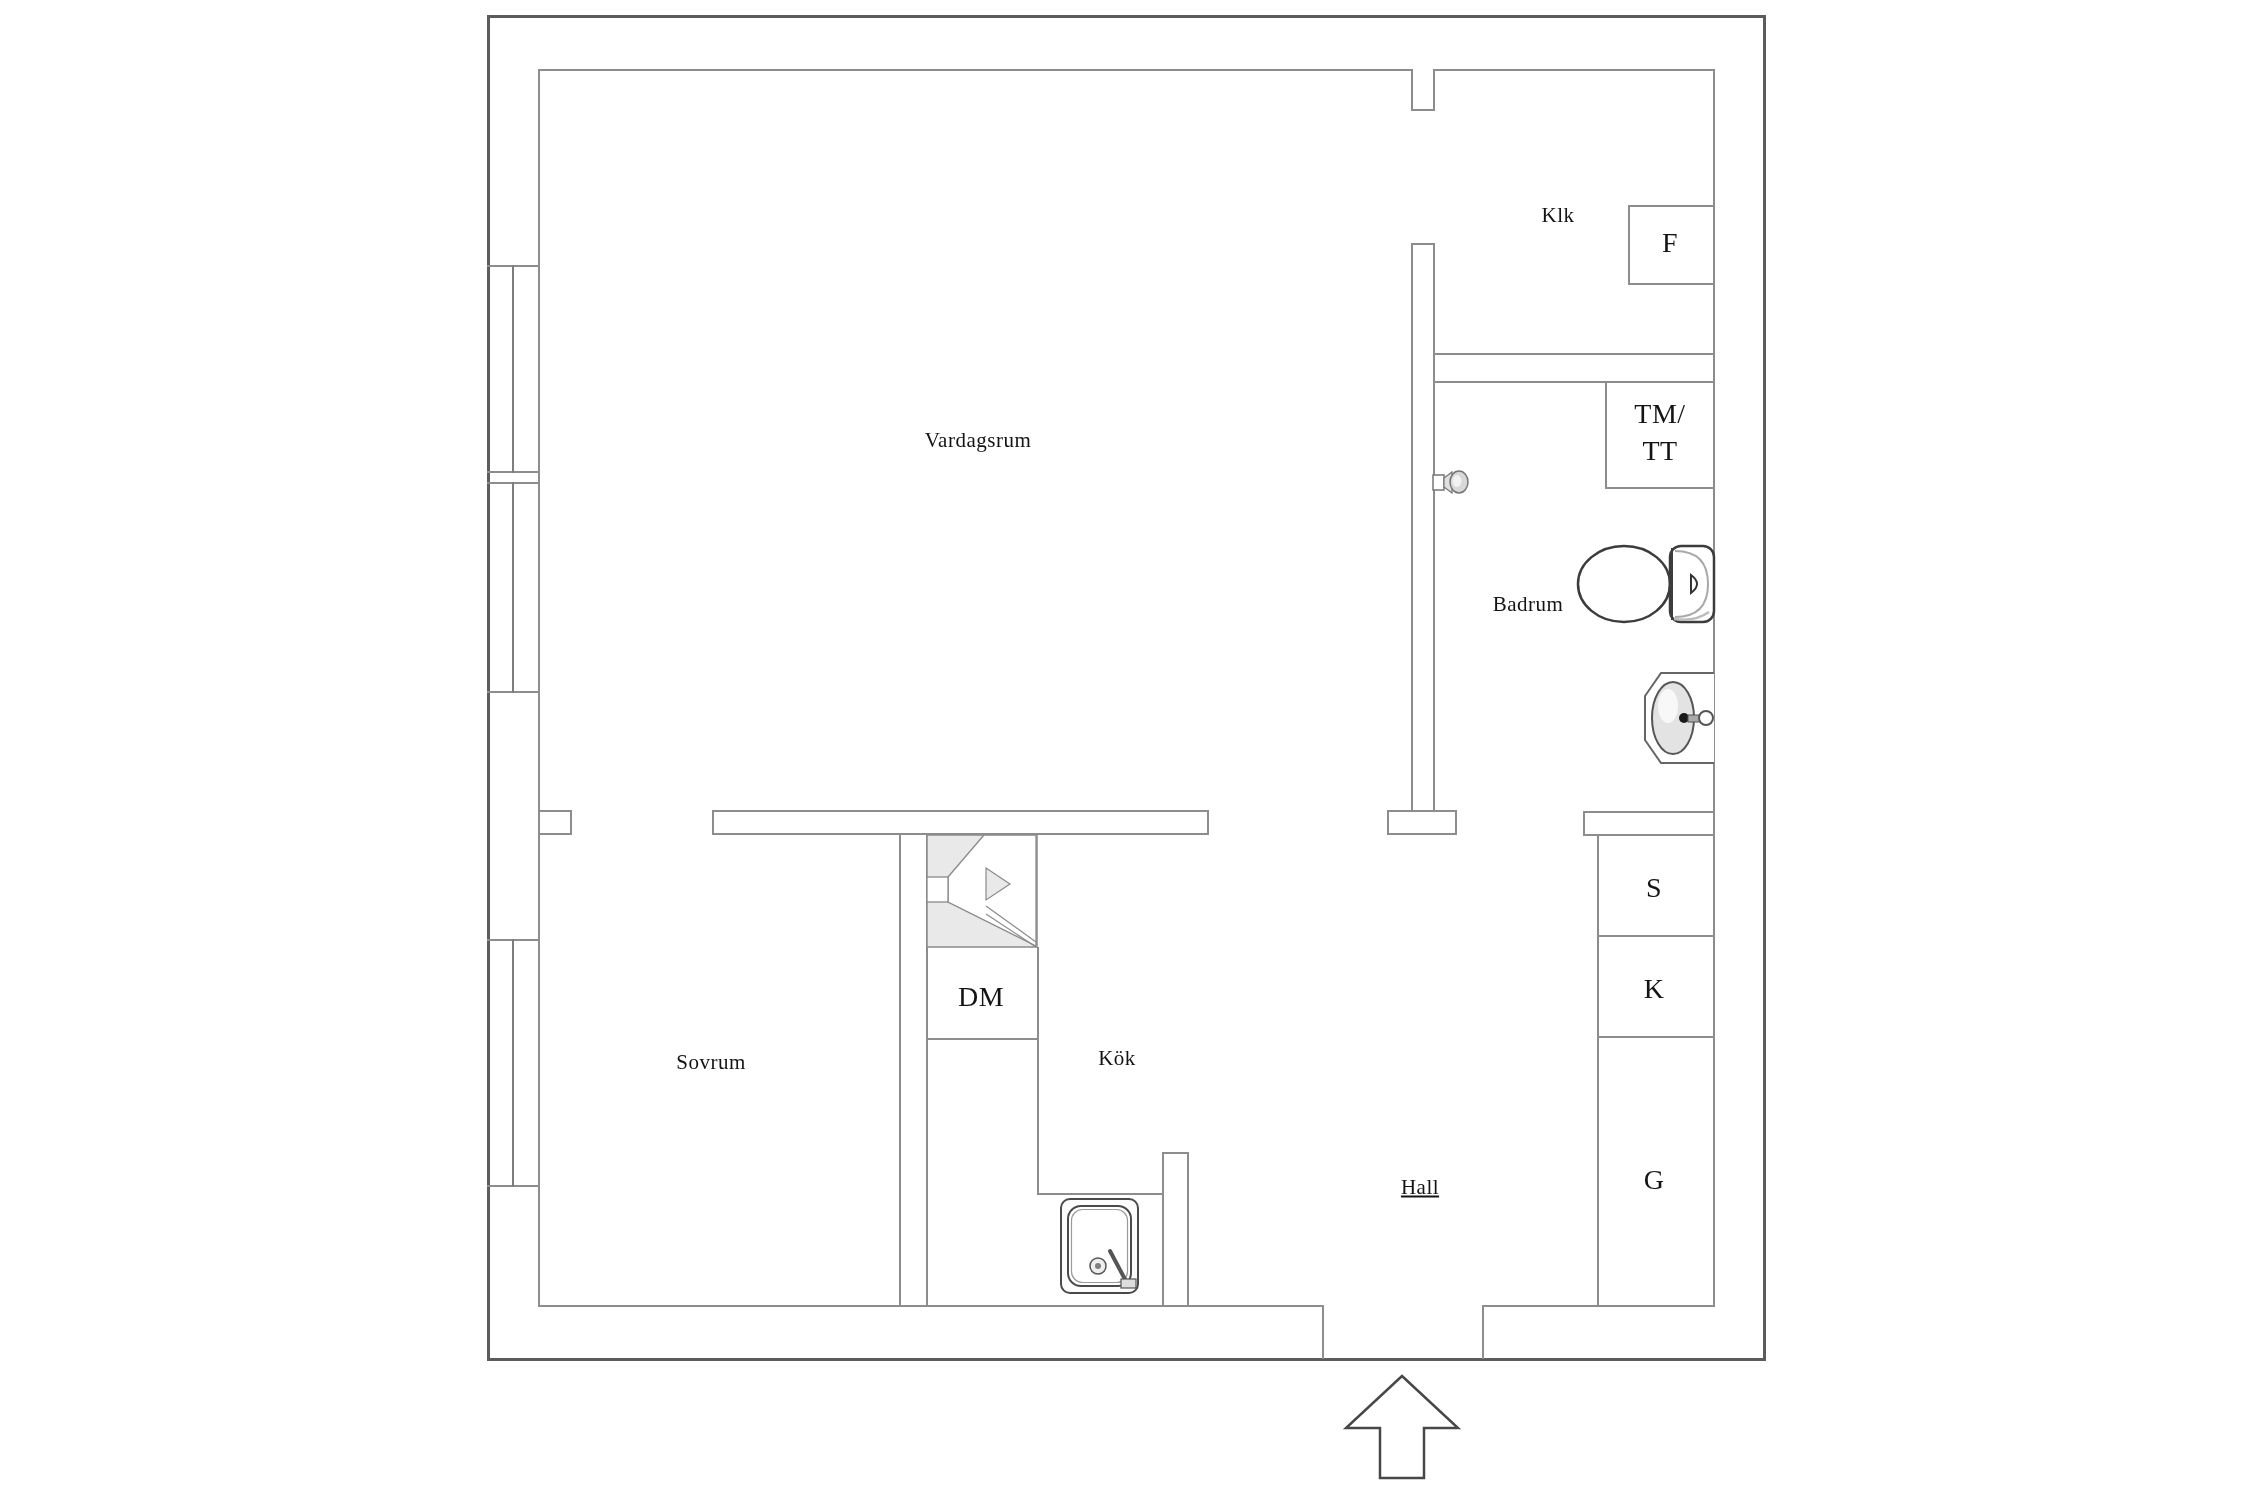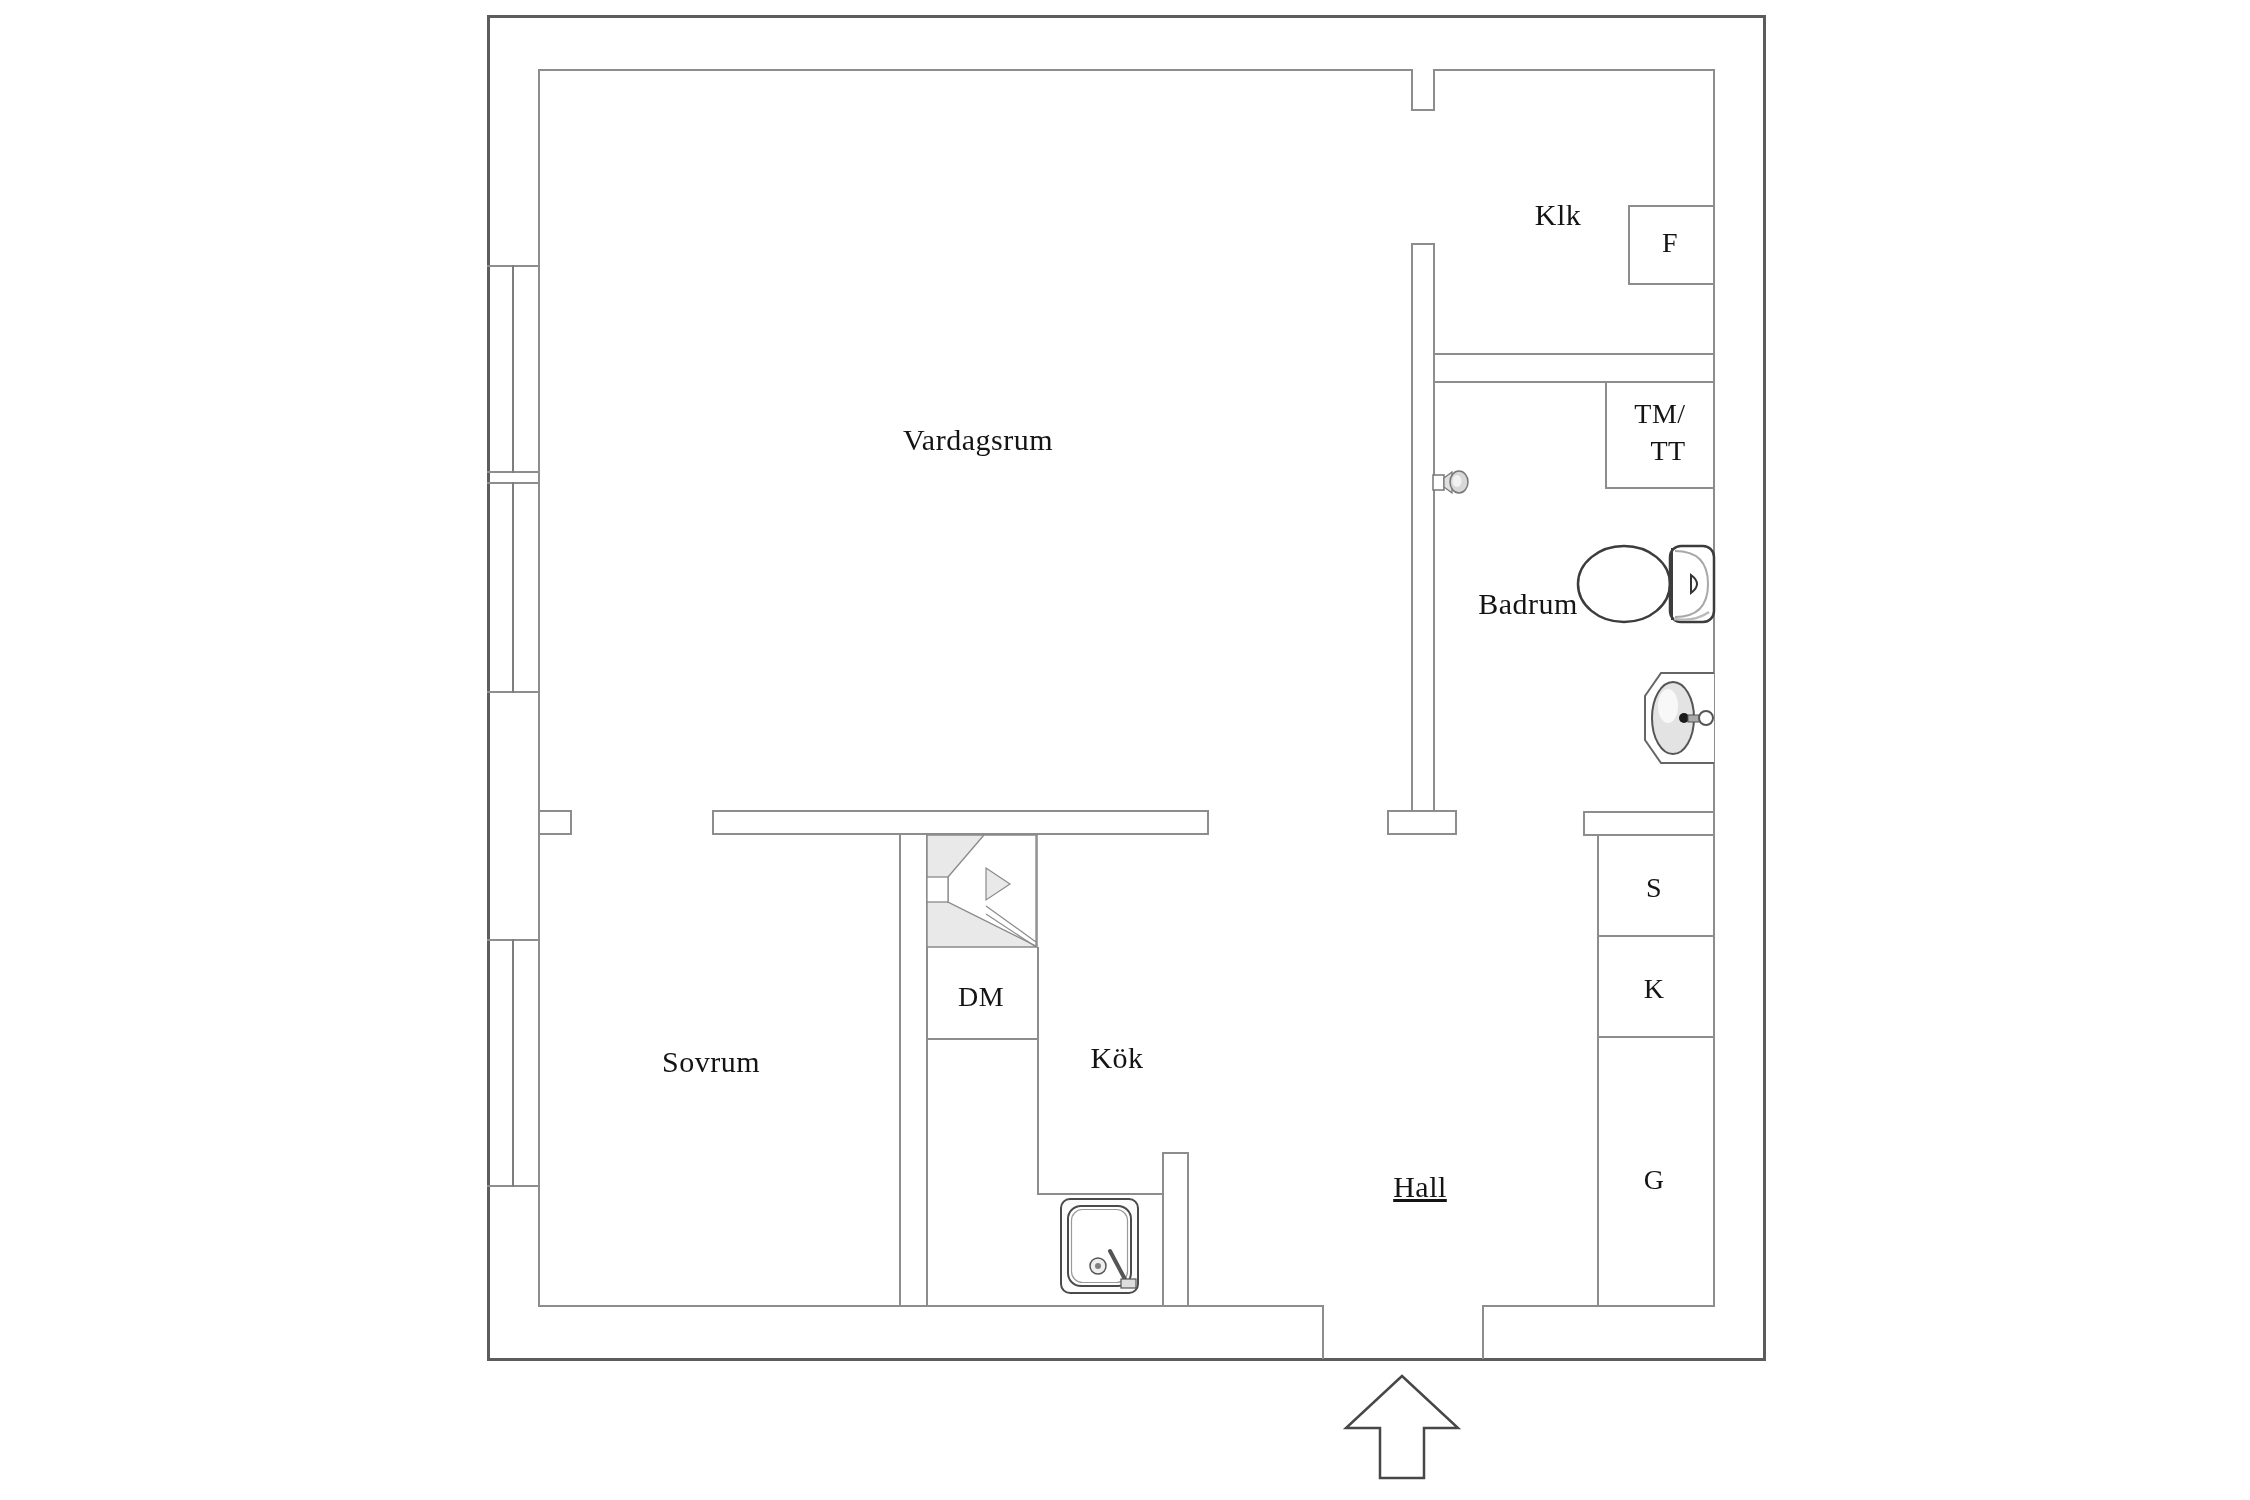--- a/index.html
+++ b/index.html
@@ -7,23 +7,23 @@
        font-family:"Liberation Serif","DejaVu Serif",serif;}
   .plan{position:absolute;left:0;top:0;width:2250px;height:1500px;}
   .ln{position:absolute;background:#8d8d8d;}
   .h{height:2px;}
   .v{width:2px;}
   .outer{background:#5c5c5c;}
   .outer.h{height:3px;}
   .outer.v{width:3px;}
   .glaze{background:#7d7d7d;}
   .lbl{position:absolute;transform:translate(-50%,-50%);color:#141414;
-       font-size:30px;white-space:nowrap;letter-spacing:0.5px;}
+       font-size:21px;white-space:nowrap;letter-spacing:0.5px;}
   .lbl.small{font-size:28px;}
-  .lbl.stack{text-align:right;line-height:37px;}
+  .lbl.stack{text-align:center;line-height:37px;}
   svg{position:absolute;overflow:visible;}
 </style>
 </head>
 <body>
 
 <div class="plan">
 
   <div class="ln h outer" style="left:487px;top:15px;width:1279px;"></div>
   <div class="ln v outer" style="left:487px;top:15px;height:1346px;"></div>
   <div class="ln v outer" style="left:1763px;top:15px;height:1346px;"></div>

